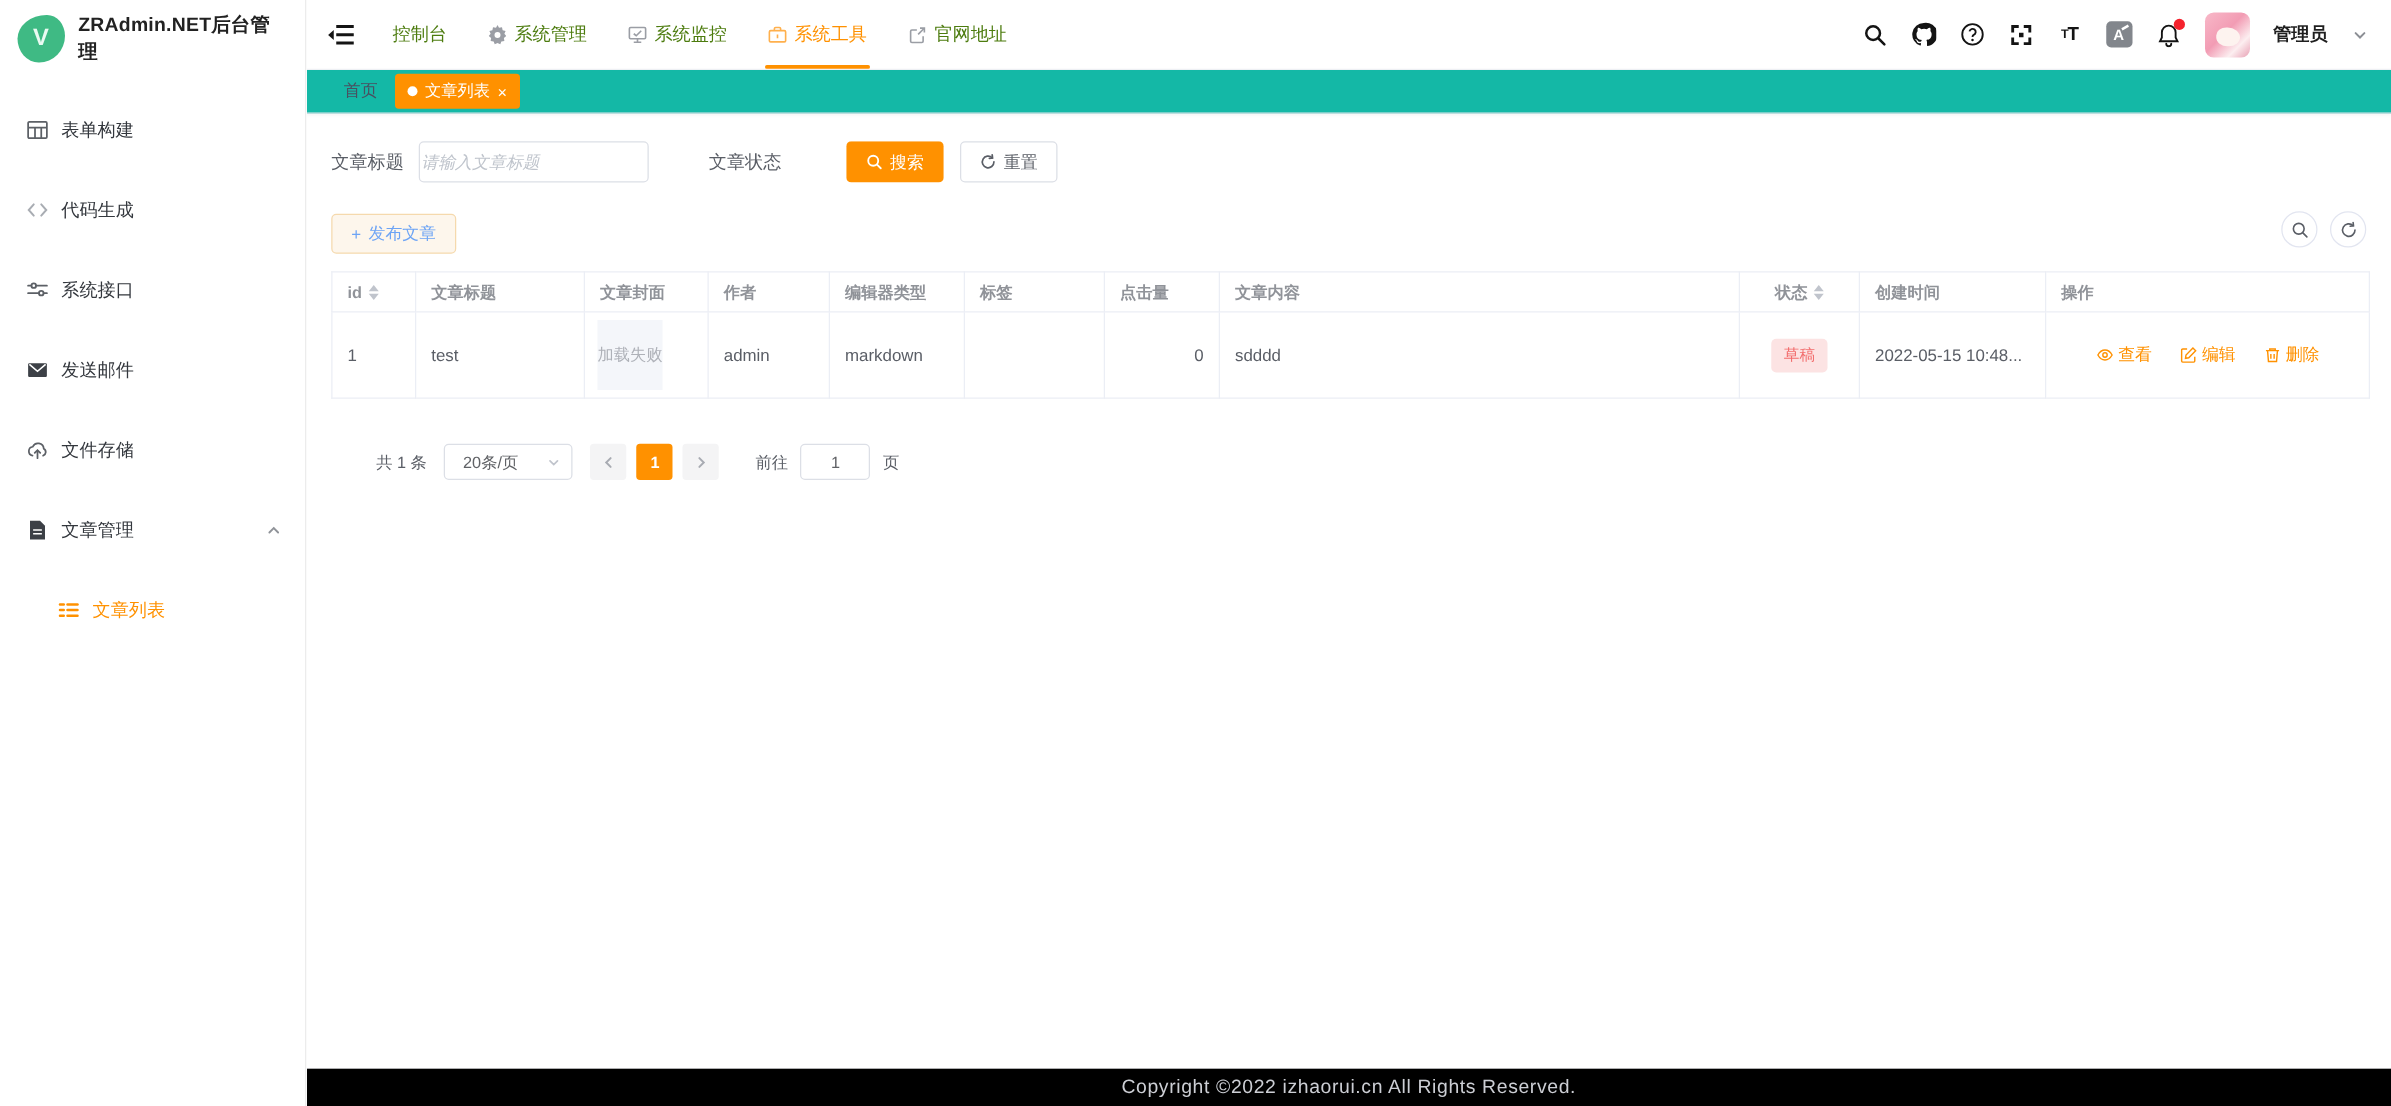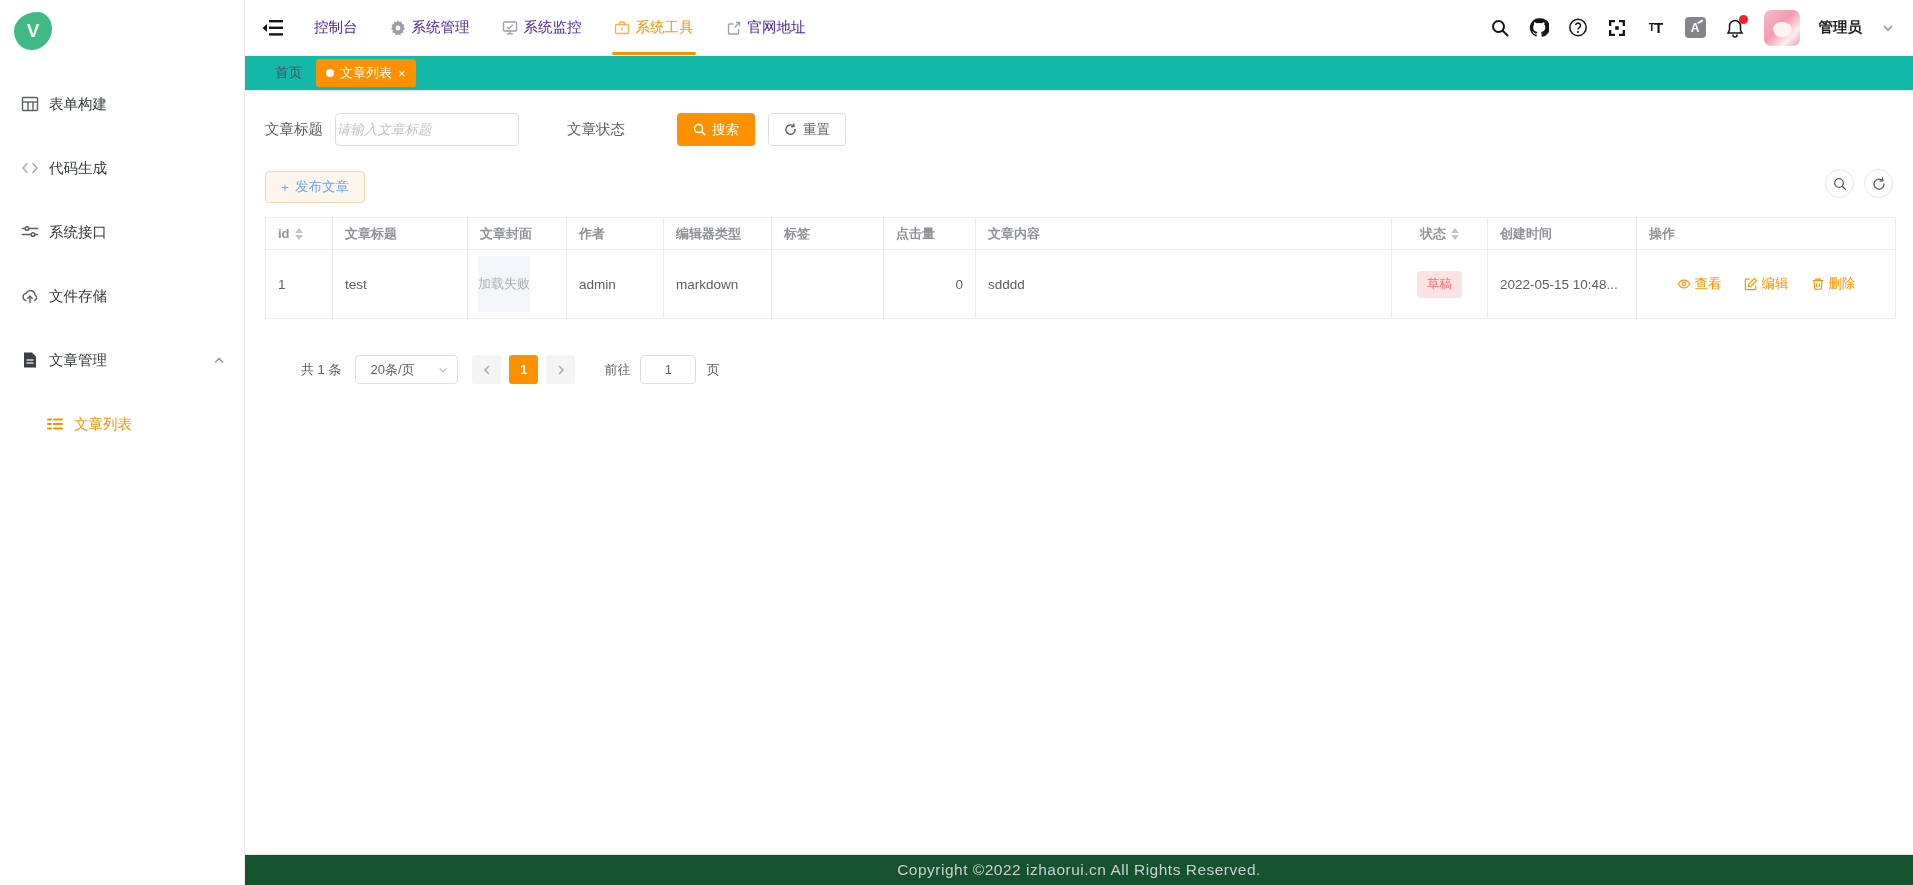--- a/index.html
+++ b/index.html
@@ -23,21 +23,21 @@
   .submenu .menu-item { padding-left:46px; margin-bottom:2px; }
   .menu-item.active { color:#ff9100; }
   .menu-item.active .mi-icon { color:#ff9100; }
 
   
   .header { position:fixed; left:245px; top:0; right:0; height:56px; background:#fff;
     border-bottom:1px solid #eef0f4; display:flex; align-items:center; z-index:4; }
   .hamburger { padding:0 14px 0 17px; display:flex; align-items:center; cursor:pointer; color:#1a1a1a; }
   .topnav { display:flex; align-items:stretch; height:100%; }
   .topnav-item { display:flex; align-items:center; gap:6px; padding:0 16px; font-size:14.5px;
-    color:#4c1d95; cursor:pointer; position:relative; }
+    color:#4d7c0f; cursor:pointer; position:relative; }
   .topnav-item .tn-icon { width:16px; height:16px; color:#9b9ea5; }
   .topnav-item.active { color:#ff9100; }
   .topnav-item.active .tn-icon { color:#ffb04d; }
   .topnav-item.active::after { content:""; position:absolute; left:14px; right:14px; bottom:0;
     height:3px; background:#ff9100; border-radius:2px; }
   .header-right { margin-left:auto; display:flex; align-items:center; gap:19px; padding-right:18px; }
   .hicon { width:20px; height:20px; color:#141414; cursor:pointer; position:relative; display:flex;
     align-items:center; justify-content:center; }
   .font-size-icon { font-weight:bold; font-size:15px; color:#141414; letter-spacing:-1px; }
   .font-size-icon .small-t { font-size:10px; vertical-align:bottom; }
@@ -127,41 +127,42 @@
   .pg-page { width:29px; height:29px; border-radius:3px; background:#ff9100; color:#fff;
     font-weight:bold; display:flex; align-items:center; justify-content:center; cursor:pointer;
     margin-left:8px; }
   .pg-btn.next { margin-left:8px; }
   .pg-goto { margin-left:29px; }
   .pg-input { width:56px; height:29px; border:1px solid #dcdfe6; border-radius:4px; margin:0 10px;
     text-align:center; font-size:13px; color:#606266; outline:none;
     font-family:"Liberation Sans",sans-serif; }
 
   
-  .footer { position:fixed; left:245px; right:0; bottom:0; height:31px; background:#14532d;
+  .footer { position:fixed; left:245px; right:0; bottom:0; height:31px; background:#000000;
     border-top:1px solid #e6e6e9; display:flex; align-items:center; justify-content:center;
     color:#ccced4; font-size:15.5px; letter-spacing:.5px; }
 
   
   .dock-widget { position:fixed; left:0; bottom:2px; width:13px; height:72px; background:#3c4049;
     border-radius:2px; overflow:hidden; display:flex; flex-direction:column; justify-content:space-between;
     padding:3px 1px; }
   .dock-widget i { display:block; height:2px; border-radius:1px; }
   .dw-gray { background:#9aa0ac; } .dw-yellow { background:#c9d35d; } .dw-teal { background:#4bd3ae; }
 
   svg { display:block; }
 </style>
 </head>
 <body>
 
 <aside class="sidebar">
   <div class="logo-row">
     <div class="logo-blob">
         <span>V</span>
       </div>
+    <div class="logo-title">ZRAdmin.NET后台管理</div>
   </div>
   <nav class="menu">
     <div class="menu-item">
       <svg class="mi-icon" viewBox="0 0 18 18" fill="none" stroke="currentColor" stroke-width="1.4">
           <rect x="1.5" y="2.5" width="15" height="13" rx="1"></rect>
           <line x1="1.5" y1="7" x2="16.5" y2="7"></line>
           <line x1="7" y1="7" x2="7" y2="15.5"></line>
           <line x1="12" y1="7" x2="12" y2="15.5"></line>
         </svg>
       <span>表单构建</span>
@@ -174,20 +175,27 @@
       <span>代码生成</span>
     </div>
     <div class="menu-item">
       <svg class="mi-icon" viewBox="0 0 18 18" fill="none" stroke="currentColor" stroke-width="1.5" stroke-linecap="round">
           <line x1="1.5" y1="5.5" x2="16.5" y2="5.5"></line>
           <circle cx="6" cy="5.5" r="1.8" fill="#fff"></circle>
           <line x1="1.5" y1="11.5" x2="16.5" y2="11.5"></line>
           <circle cx="12" cy="11.5" r="1.8" fill="#fff"></circle>
         </svg>
       <span>系统接口</span>
+    </div>
+    <div class="menu-item">
+      <svg class="mi-icon" viewBox="0 0 18 18">
+          <rect x="1.5" y="3.5" width="15" height="11" rx="1" fill="#3c4046"></rect>
+          <polyline points="2.5,4.5 9,10 15.5,4.5" fill="none" stroke="#fff" stroke-width="1.3"></polyline>
+        </svg>
+      <span>发送邮件</span>
     </div>
     <div class="menu-item">
       <svg class="mi-icon" viewBox="0 0 18 18" fill="none" stroke="currentColor" stroke-width="1.4" stroke-linecap="round">
           <path d="M5 13.5 A3.6 3.6 0 0 1 5.2 6.4 A4.6 4.6 0 0 1 14 8 A3 3 0 0 1 13.5 13.5"></path>
           <line x1="9" y1="15.5" x2="9" y2="9.5"></line>
           <polyline points="6.8,11.3 9,9.2 11.2,11.3"></polyline>
         </svg>
       <span>文件存储</span>
     </div>
     <div class="menu-item">

